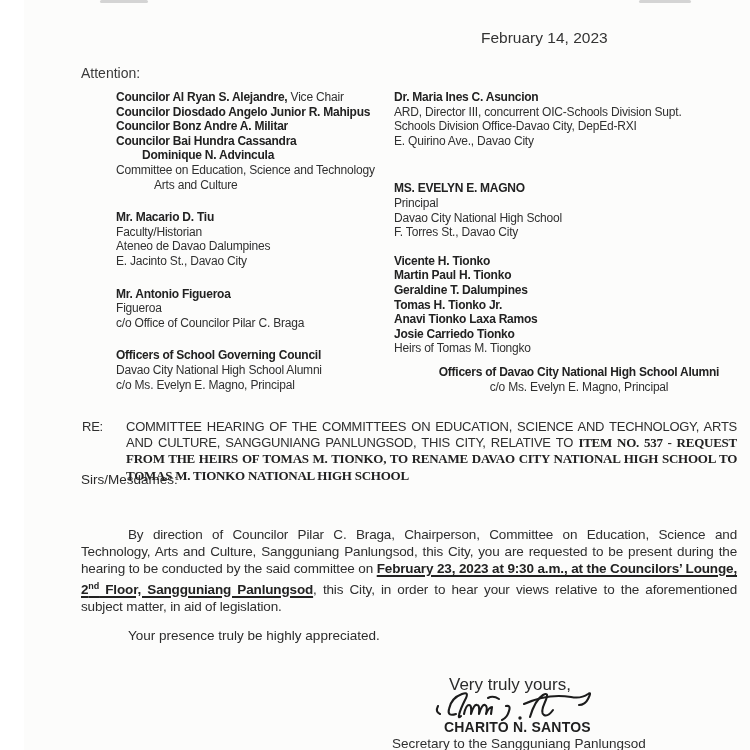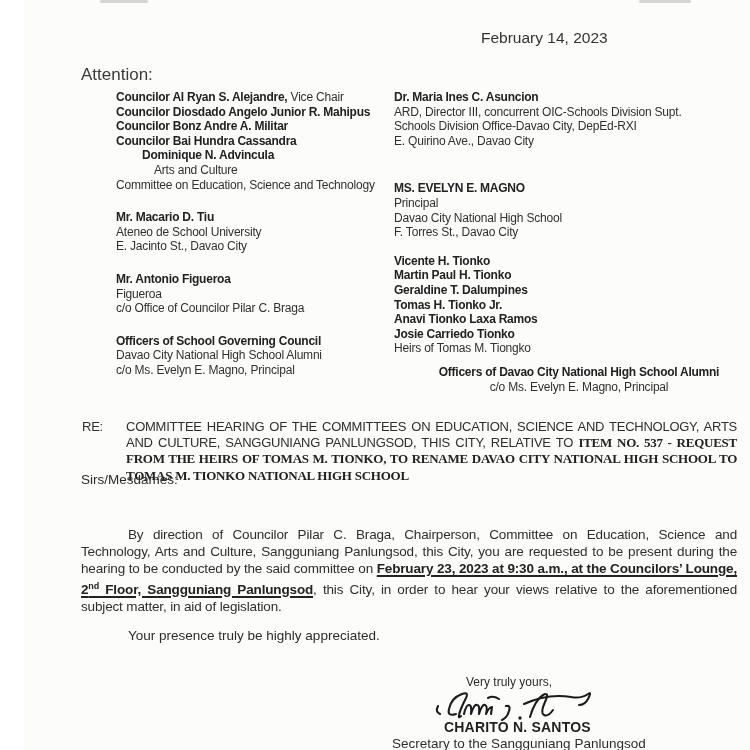--- a/index.html
+++ b/index.html
@@ -7,21 +7,21 @@
     position:relative;width:728px;height:750px;overflow:hidden;
     background:#fcfcfb;color:#2b2b2b;
     font-family:"Liberation Sans","DejaVu Sans",sans-serif;
     margin-left:24px;
     -webkit-font-smoothing:antialiased;
   }
   .artifact{position:absolute;top:0;height:3px;background:#bfbfbf;border-radius:2px;opacity:.65;}
   .a1{left:76px;width:48px;}
   .a2{left:615px;width:52px;}
   .date{position:absolute;left:457px;top:29px;font-size:15.5px;color:#333;}
-  .attention{position:absolute;left:57px;top:65px;font-size:17px;color:#3a3a3a;}
+  .attention{position:absolute;left:57px;top:65px;font-size:14px;color:#3a3a3a;}
   .col{position:absolute;top:90px;font-size:12px;line-height:14.6px;letter-spacing:-.2px;color:#303030;}
   .col-left{left:92px;width:285px;}
   .col-right{left:370px;width:370px;}
   .recipient-block{margin:0 0 18px 0;}
   .recipient-line{white-space:nowrap;}
   .recipient-line.ind1{padding-left:26px;}
   .recipient-line.ind2{padding-left:38px;}
   .b{font-weight:bold;color:#222;letter-spacing:-.25px;}
   .re-block{
     position:absolute;left:58px;top:419px;width:655px;
@@ -32,21 +32,21 @@
   .re-bold{font-weight:bold;color:#222;font-family:Liberation Serif, serif;}
   .salutation{position:absolute;left:57px;top:472px;font-size:13.5px;}
   .body-par{
     position:absolute;left:57px;top:526px;width:656px;
     font-size:13.5px;line-height:17px;letter-spacing:-.15px;
     text-align:justify;text-indent:47px;color:#2e2e2e;
   }
   .bu{font-weight:bold;color:#222;text-decoration:underline;text-decoration-thickness:1.5px;text-underline-offset:2px;}
   .bu sup{font-size:9px;}
   .appreciation{position:absolute;left:104px;top:628px;font-size:13.5px;}
-  .closing{position:absolute;left:442px;top:675px;font-size:12px;}
+  .closing{position:absolute;left:425px;top:675px;font-size:17px;}
   .signature{position:absolute;left:408px;top:687px;width:168px;height:38px;}
   .signature path,.signature circle{stroke:#1c1c1c;fill:none;stroke-width:2.1;stroke-linecap:round;stroke-linejoin:round;}
   .signature circle{fill:#1c1c1c;stroke-width:0;}
   .sig-name{position:absolute;left:420px;top:719px;font-size:14px;font-weight:bold;color:#1f1f1f;letter-spacing:.2px;}
   .sig-title{position:absolute;left:368px;top:736px;font-size:13.5px;color:#2e2e2e;}
 </style>
 </head>
 <body>
 
 <div class="page">
@@ -58,26 +58,27 @@
 
   <div class="attention">Attention:</div>
 
   <div class="col col-left" id="col-left">
       <div class="recipient-block" style="margin-bottom: 18px;">
         <div class="recipient-line"><span class="b">Councilor Al Ryan S. Alejandre,</span><span> Vice Chair</span></div>
         <div class="recipient-line"><span class="b">Councilor Diosdado Angelo Junior R. Mahipus</span></div>
         <div class="recipient-line"><span class="b">Councilor Bonz Andre A. Militar</span></div>
         <div class="recipient-line"><span class="b">Councilor Bai Hundra Cassandra</span></div>
         <div class="recipient-line ind1"><span class="b">Dominique N. Advincula</span></div>
+        <div class="recipient-line"><span>Committee on Education, Science and Technology</span></div>
         <div class="recipient-line ind2"><span>Arts and Culture</span></div>
-        <div class="recipient-line"><span>Committee on Education, Science and Technology</span></div>
       </div>
       <div class="recipient-block" style="margin-bottom: 18px;">
         <div class="recipient-line"><span class="b">Mr. Macario D. Tiu</span></div>
-        <div class="recipient-line"><span>Ateneo de School University</span></div>
+        <div class="recipient-line"><span>Faculty/Historian</span></div>
+        <div class="recipient-line"><span>Ateneo de Davao Dalumpines</span></div>
         <div class="recipient-line"><span>E. Jacinto St., Davao City</span></div>
       </div>
       <div class="recipient-block" style="margin-bottom: 18px;">
         <div class="recipient-line"><span class="b">Mr. Antonio Figueroa</span></div>
         <div class="recipient-line"><span>Figueroa</span></div>
         <div class="recipient-line"><span>c/o Office of Councilor Pilar C. Braga</span></div>
       </div>
       <div class="recipient-block" style="margin-bottom: 0px;">
         <div class="recipient-line"><span class="b">Officers of School Governing Council</span></div>
         <div class="recipient-line"><span>Davao City National High School Alumni</span></div>

